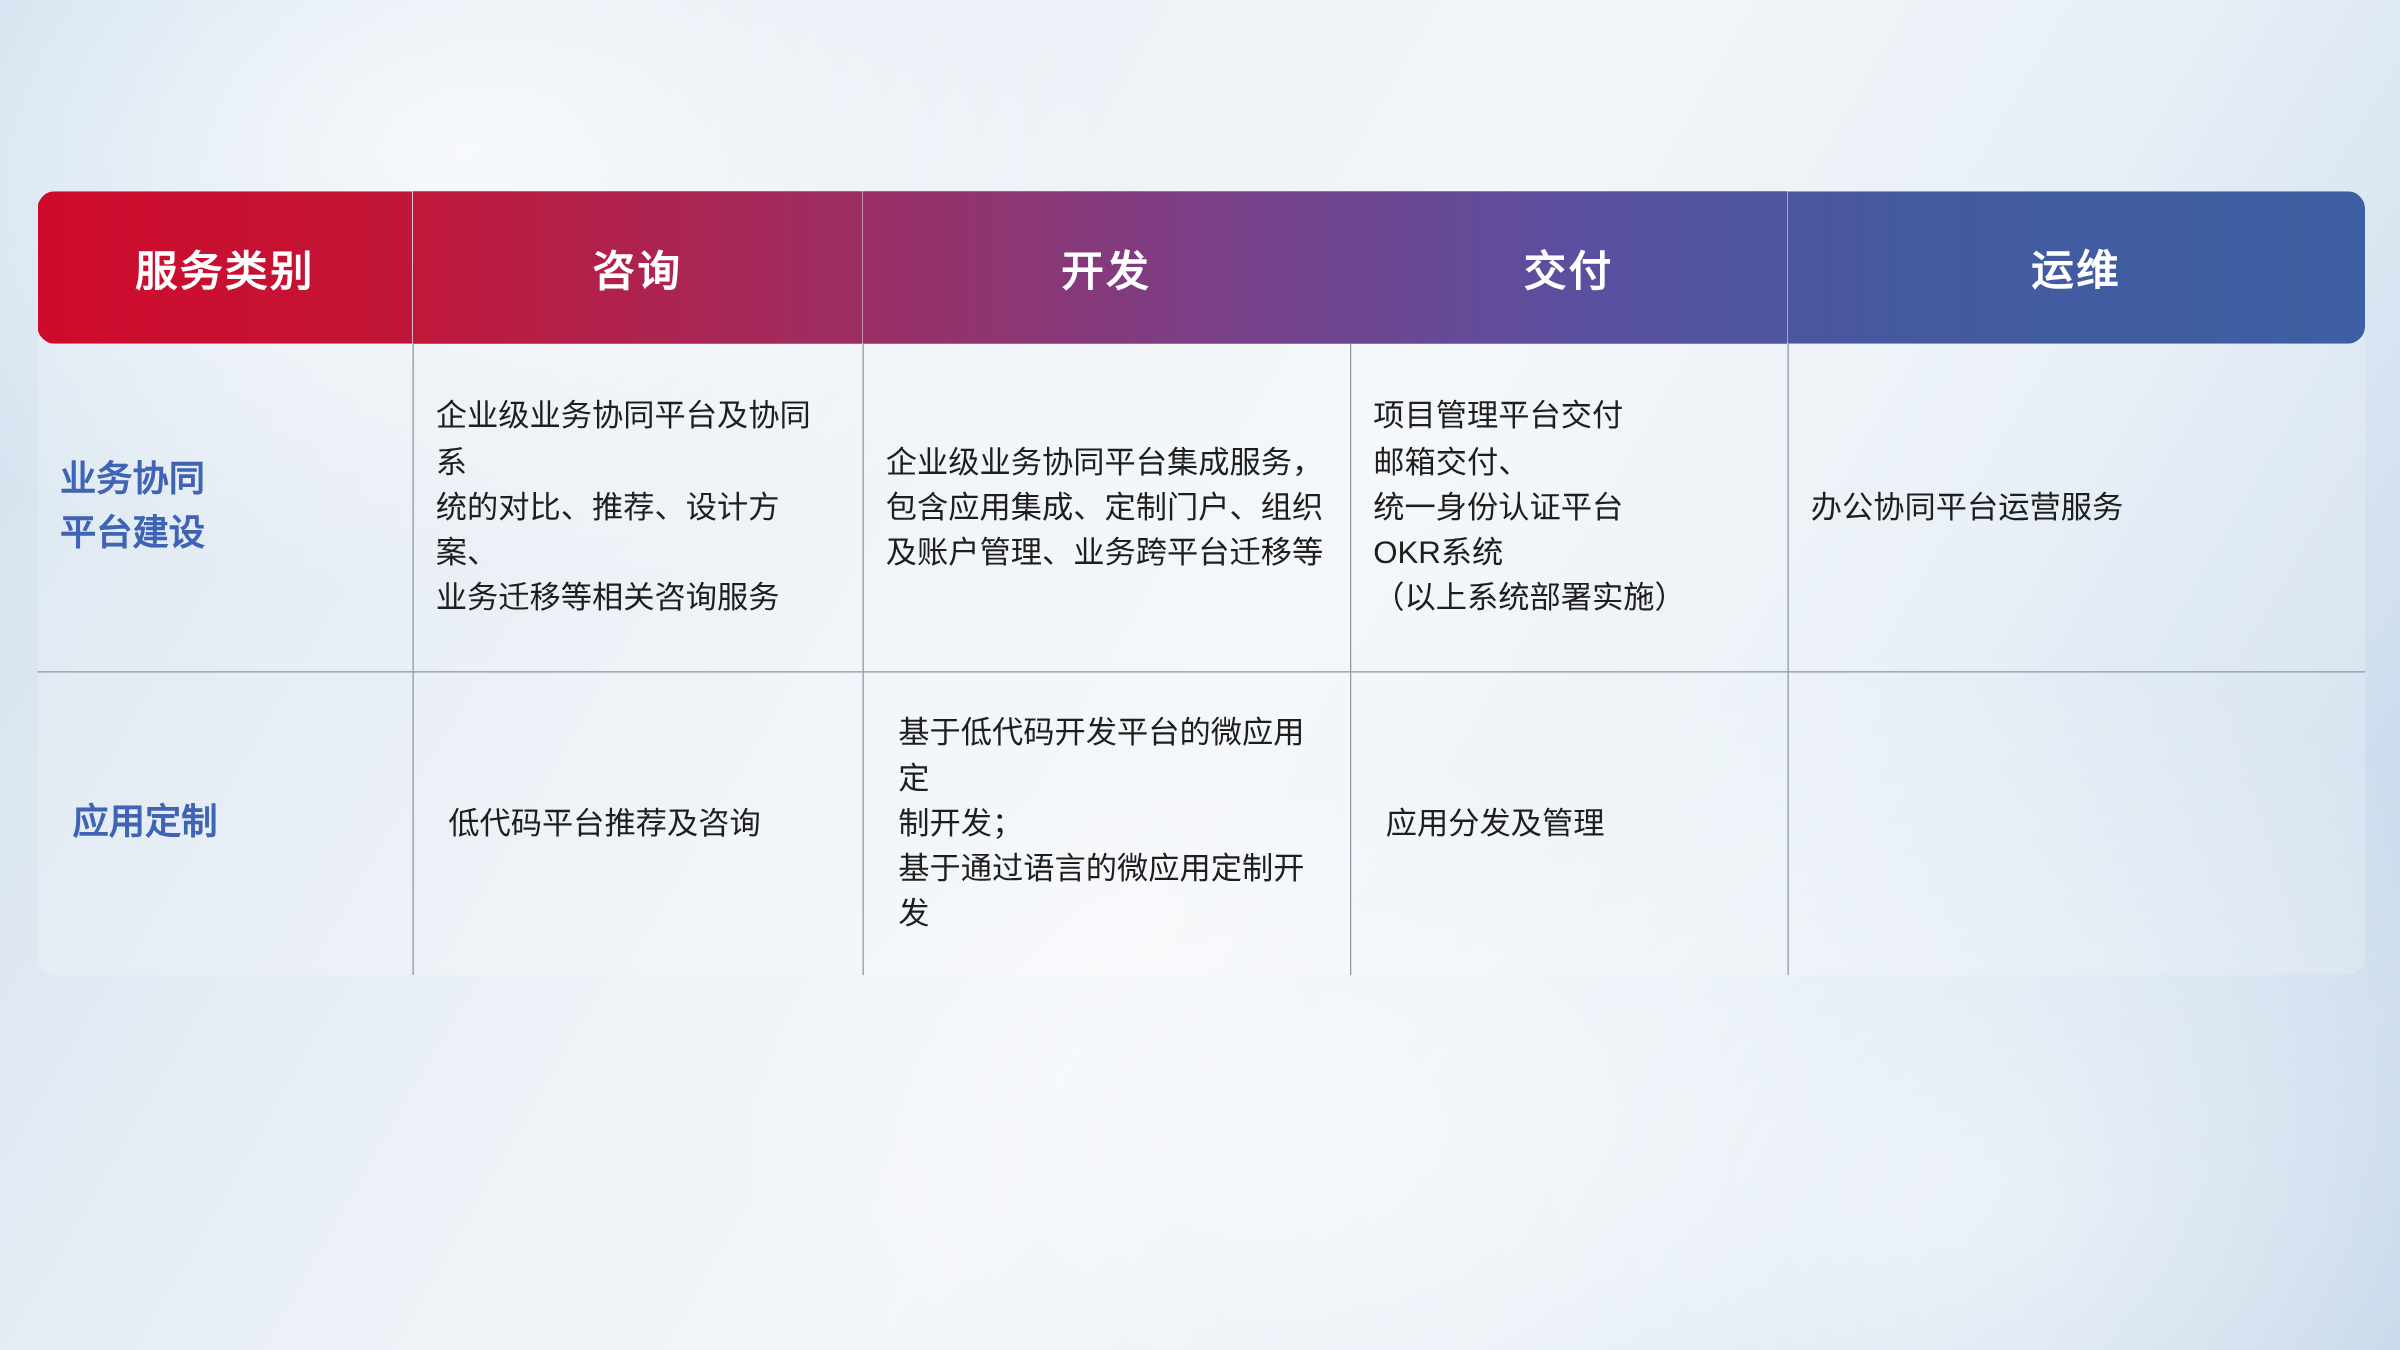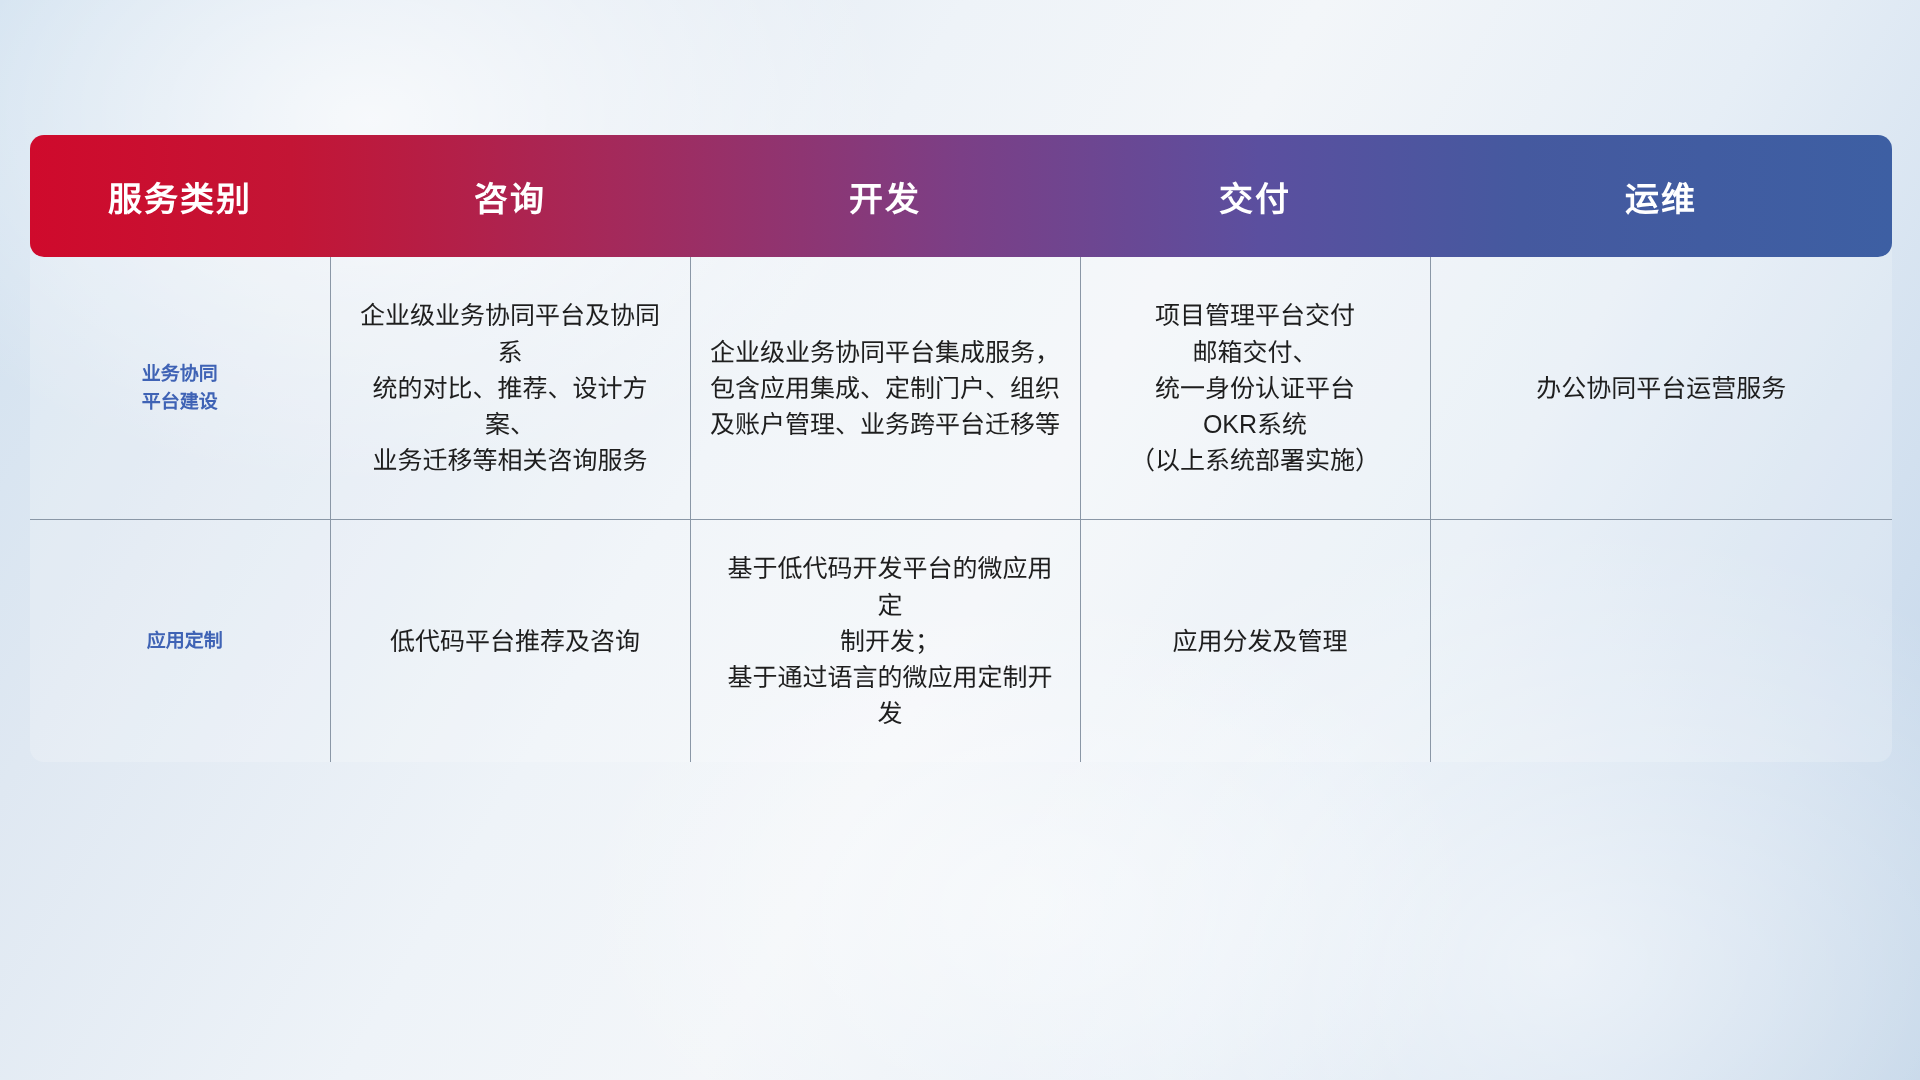--- a/index.html
+++ b/index.html
@@ -33,21 +33,21 @@
     position: absolute;
     left: 30%; top: 55%;
     width: 900px; height: 620px;
     background: radial-gradient(ellipse at center, rgba(255,255,255,0.5) 0%, rgba(255,255,255,0) 72%);
     pointer-events: none;
   }
 
   .table-wrap {
     position: absolute;
     left: 30px;
-    top: 135px;
+    top: 153px;
     width: 1862px;
     background: rgba(255,255,255,0.20);
     border-radius: 14px;
   }
 
   table.service-table {
     width: 1862px;
     border-collapse: collapse;
     table-layout: fixed;
   }
@@ -73,40 +73,39 @@
   }
   thead tr.header-row th:last-child {
     border-top-right-radius: 14px;
     border-bottom-right-radius: 14px;
     font-family: Liberation Mono, monospace;
   }
 
   
   tbody td {
     vertical-align: middle;
-    text-align: center;
     color: #1e1e1e;
     font-size: 25px;
     line-height: 1.45;
     padding: 22px 18px;
     border-bottom: 1.5px solid #8a97a6;
     border-right: 1.5px solid #8a97a6;
   }
   tbody td:last-child {
     border-right: none;
     margin-left: 11px;
   }
   tbody tr:last-child td {
     border-bottom: none;
     padding-left: 28px;
   }
   tbody td.cat-cell {
     color: #3f63b5;
     font-weight: bold;
-    font-size: 19px;
+    font-size: 29px;
     line-height: 1.5;
     border-right: 1.5px solid #8a97a6;
     white-space: pre-line;
   }
   tbody td .cell-text {
     white-space: pre-line;
     display: block;
   }
 
   

